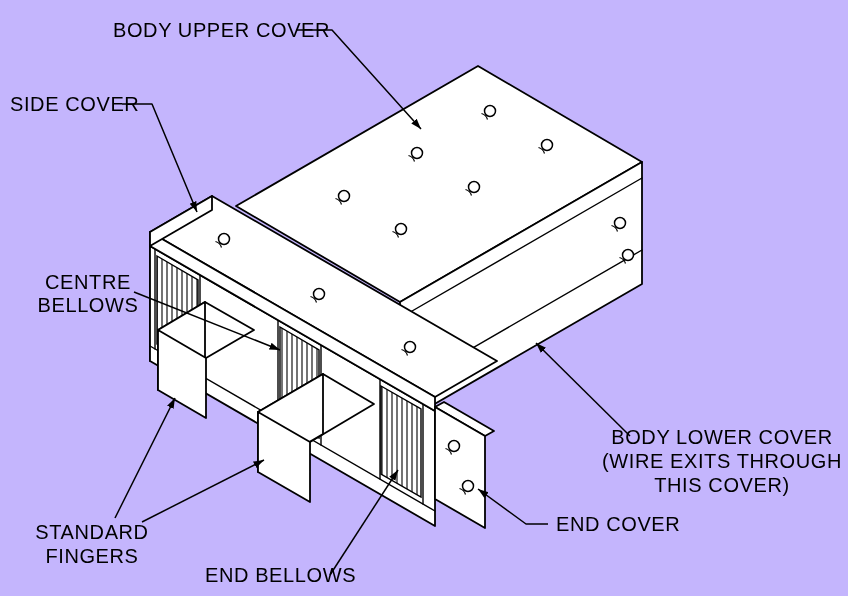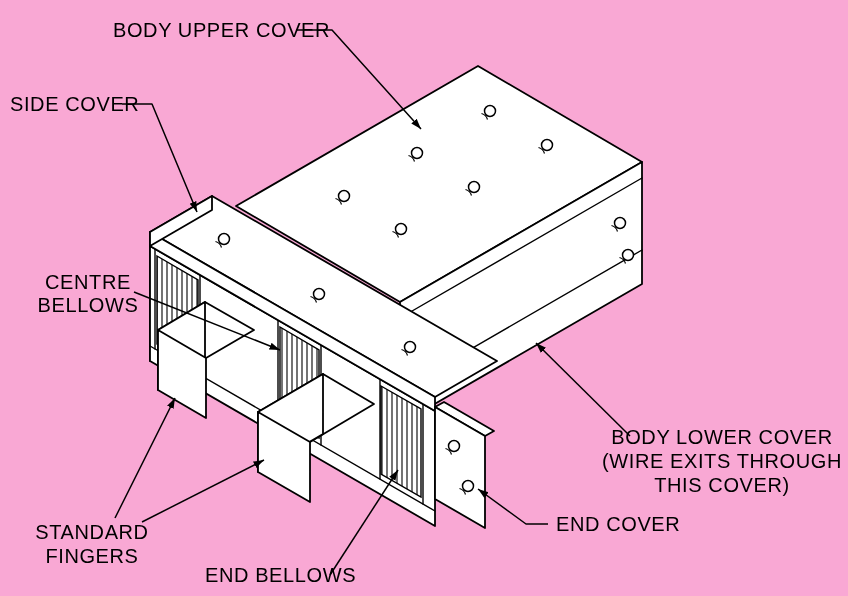--- a/index.html
+++ b/index.html
@@ -1,16 +1,16 @@
 <!DOCTYPE html>
 <html><head>
 <meta charset="utf-8">
 <style>
   html,body{margin:0;padding:0;background:#ffffff;}
-  .page{width:848px;height:596px;background:#f9a8d4;overflow:hidden;position:relative;
+  .page{width:848px;height:596px;background:#c4b5fd;overflow:hidden;position:relative;
         font-family:"Liberation Sans", sans-serif;}
   svg{display:block;}
   .face{fill:#ffffff;stroke:#000000;stroke-width:1.8;stroke-linejoin:round;}
   .thin{fill:none;stroke:#000000;stroke-width:1.4;stroke-linecap:round;}
   .leader{fill:none;stroke:#000000;stroke-width:1.5;stroke-linejoin:round;}
   .lbl{font-family:"Liberation Sans","DejaVu Sans",sans-serif;font-size:20px;
        letter-spacing:0.6px;fill:#000000;}
 </style>
 </head>
 <body>

